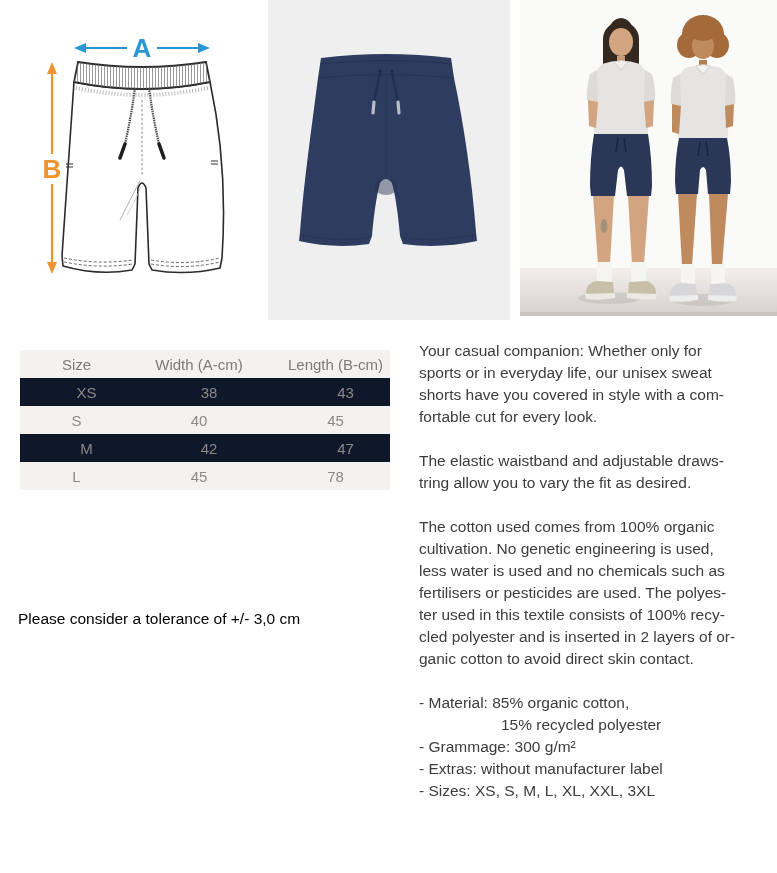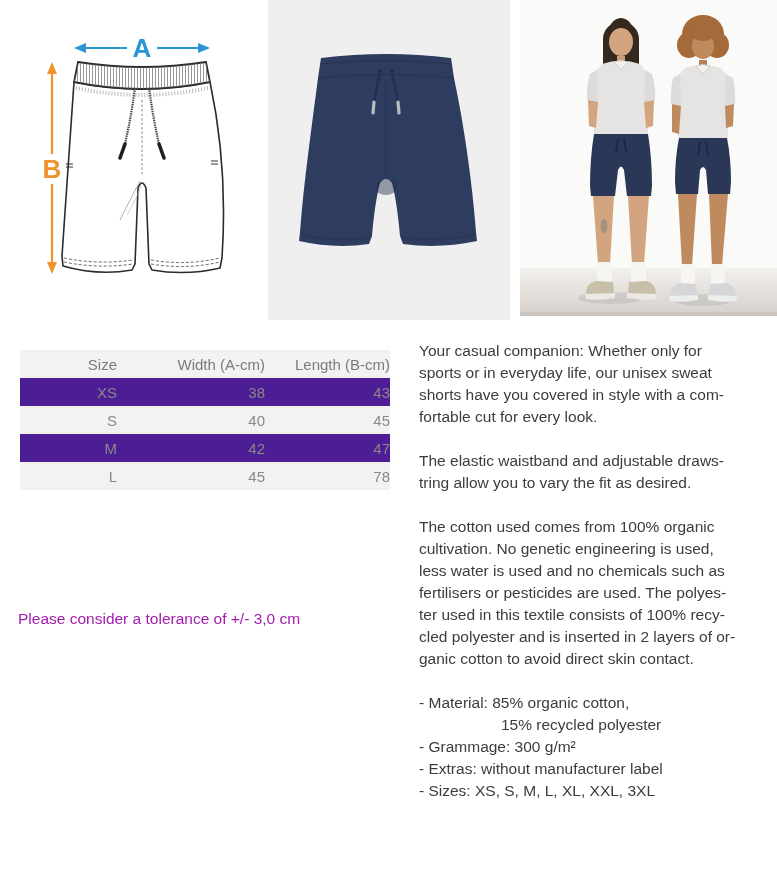--- a/index.html
+++ b/index.html
@@ -13,30 +13,30 @@
   .diagram        { position:absolute; left:28px;  top:18px; width:240px; height:300px; }
   .photo-product  { position:absolute; left:268px; top:0;    width:242px; height:320px; background:#efeff0; }
   .photo-models   { position:absolute; left:520px; top:0;    width:257px; height:316px; background:#fafaf9; }
   .diagram svg, .photo-product svg, .photo-models svg { display:block; width:100%; height:100%; }
 
   
   .table-wrap { position:absolute; left:20px; top:350px; }
   table.size-table { border-collapse:collapse; table-layout:fixed; width:370px; }
   .size-table th, .size-table td {
     height:28px; box-sizing:border-box; padding:0 0 0 16px;
-    text-align:right; vertical-align:middle; font-size:15px; font-weight:400;
+    text-align:center; vertical-align:middle; font-size:15px; font-weight:400;
   }
   .size-table th { background:#f3f2f1; color:#7d7b79; }
   .size-table td { color:#8b8987; }
-  .size-table tr.alt td   { background:#4c1d95;padding-left:36px; }
+  .size-table tr.alt td   { background:#0f172a;padding-left:36px; }
   .size-table tr.plain td { background:#f3f2f1; }
 
   .tolerance {
     position:absolute; left:18px; top:609px; margin:0;
-    font-size:15.5px; line-height:20px; color:#a21caf; white-space:nowrap;
+    font-size:15.5px; line-height:20px; color:#000000; white-space:nowrap;
   }
 
   
   .description { position:absolute; left:419px; top:340px; width:360px; color:#3c3c3c; font-size:15.5px; }
   .description .para { margin:0 0 22px 0; }
   .description .line { line-height:22px; white-space:nowrap; }
   .description .line.indent { padding-left:82px; }
 </style>
 </head>
 <body>

